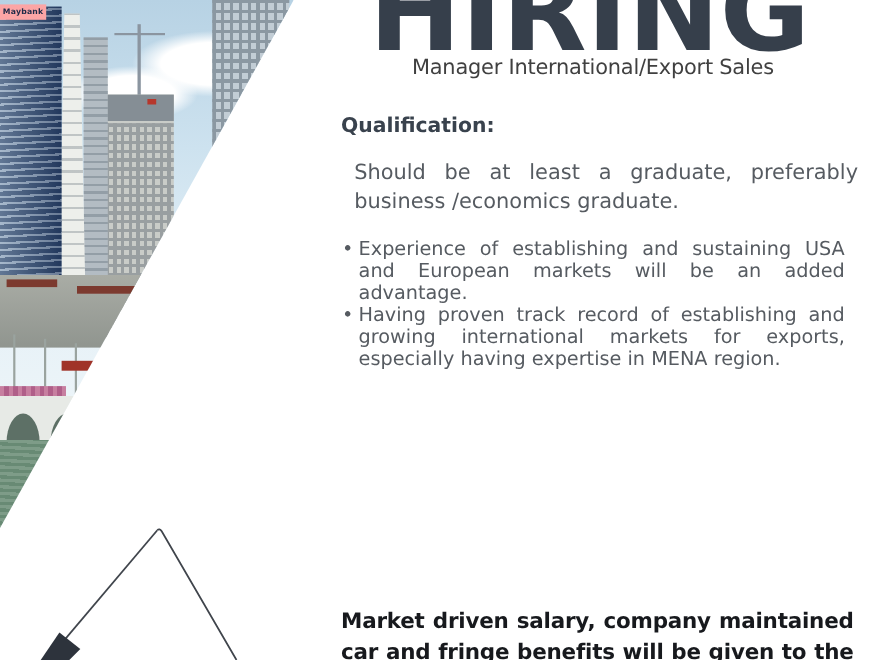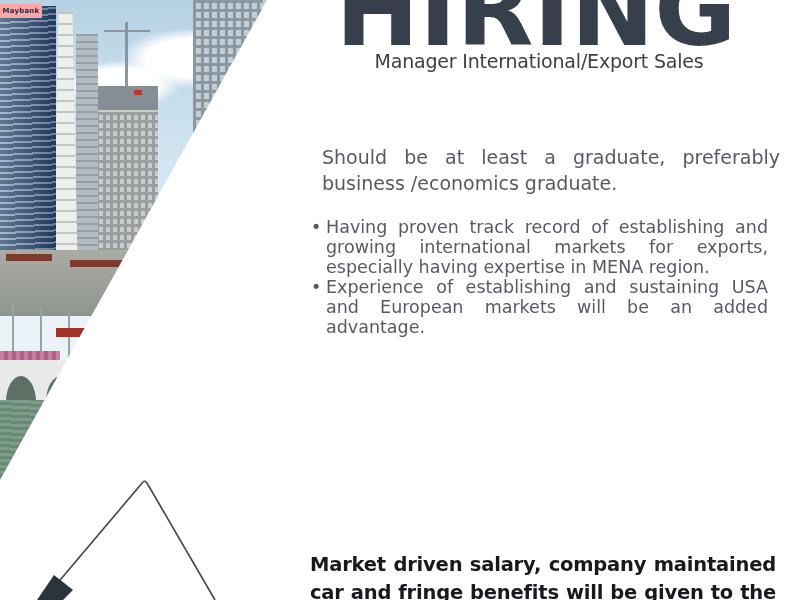--- a/index.html
+++ b/index.html
@@ -159,22 +159,23 @@
     <path d="M118,4 Q120,2 122,5 L190,122" fill="none" stroke="#40454c" stroke-width="1.6"></path>
     <path d="M118,4 L30,108" fill="none" stroke="#40454c" stroke-width="1.6"></path>
     <polygon points="12,122 29,97 48,112 38,122" fill="#2d333c"></polygon>
   </svg>
 </div>
 
 <div class="content">
   <h1 class="hiring">HIRING</h1>
   <h2 class="jobtitle">Manager International/Export Sales</h2>
 
+  <h3 class="sec-h h-qual">Qualification:</h3>
   <p class="qual-p">Should be at least a graduate, preferably business /economics graduate.</p>
 
   <ul class="blist exp">
+    <li>Experience of establishing and sustaining USA and European markets will be an added advantage.</li>
     <li>Having proven track record of establishing and growing international markets for exports, especially having expertise in MENA region.</li>
-    <li>Experience of establishing and sustaining USA and European markets will be an added advantage.</li>
   </ul>
 
 
   <p class="footer-note">Market driven salary, company maintained car and fringe benefits will be given to the selected</p>
 </div>
 
 </body></html>

